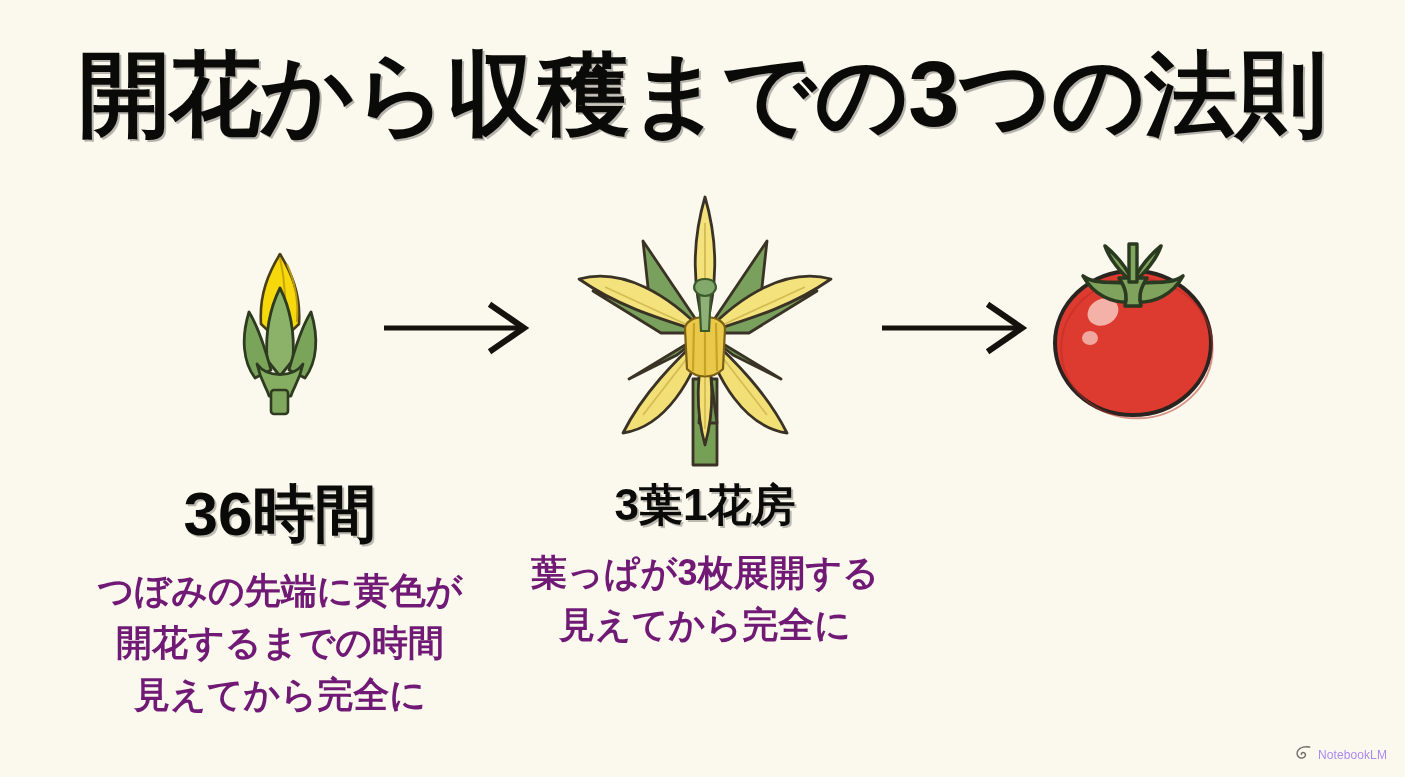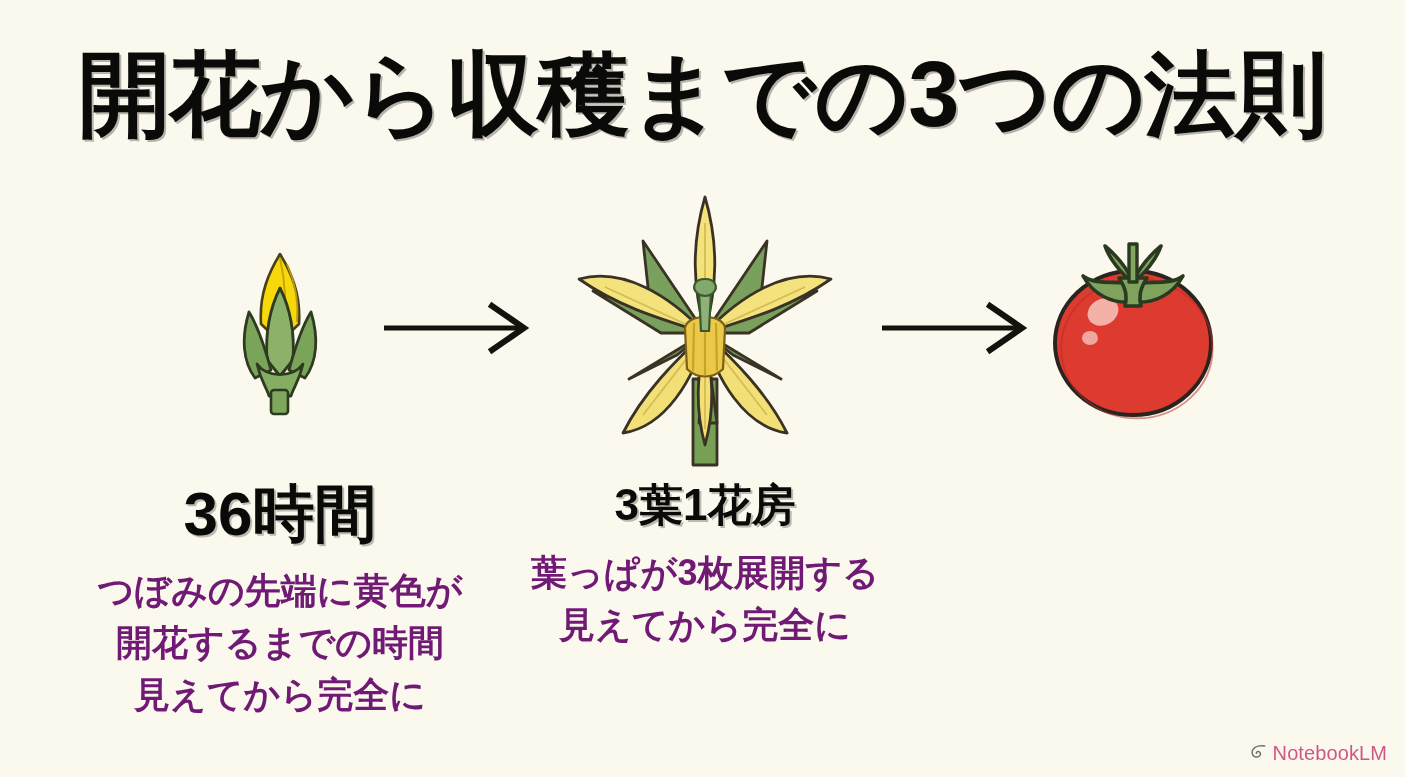--- a/index.html
+++ b/index.html
@@ -111,23 +111,23 @@
   .watermark {
     position: absolute;
     right: 18px;
     bottom: 12px;
     display: flex;
     align-items: center;
     gap: 6px;
     opacity: 0.72;
   }
   .watermark .wm-text {
-    font-size: 20px;
+    font-size: 12px;
     font-weight: 500;
-    color: #be185d;
+    color: #8b5cf6;
     letter-spacing: 0.1px;
   }
   .wm-logo { display: block; }
 </style>
 </head>
 <body>
 
 <div id="stage">
 
   <div class="title">開花から収穫までの3つの法則</div>

